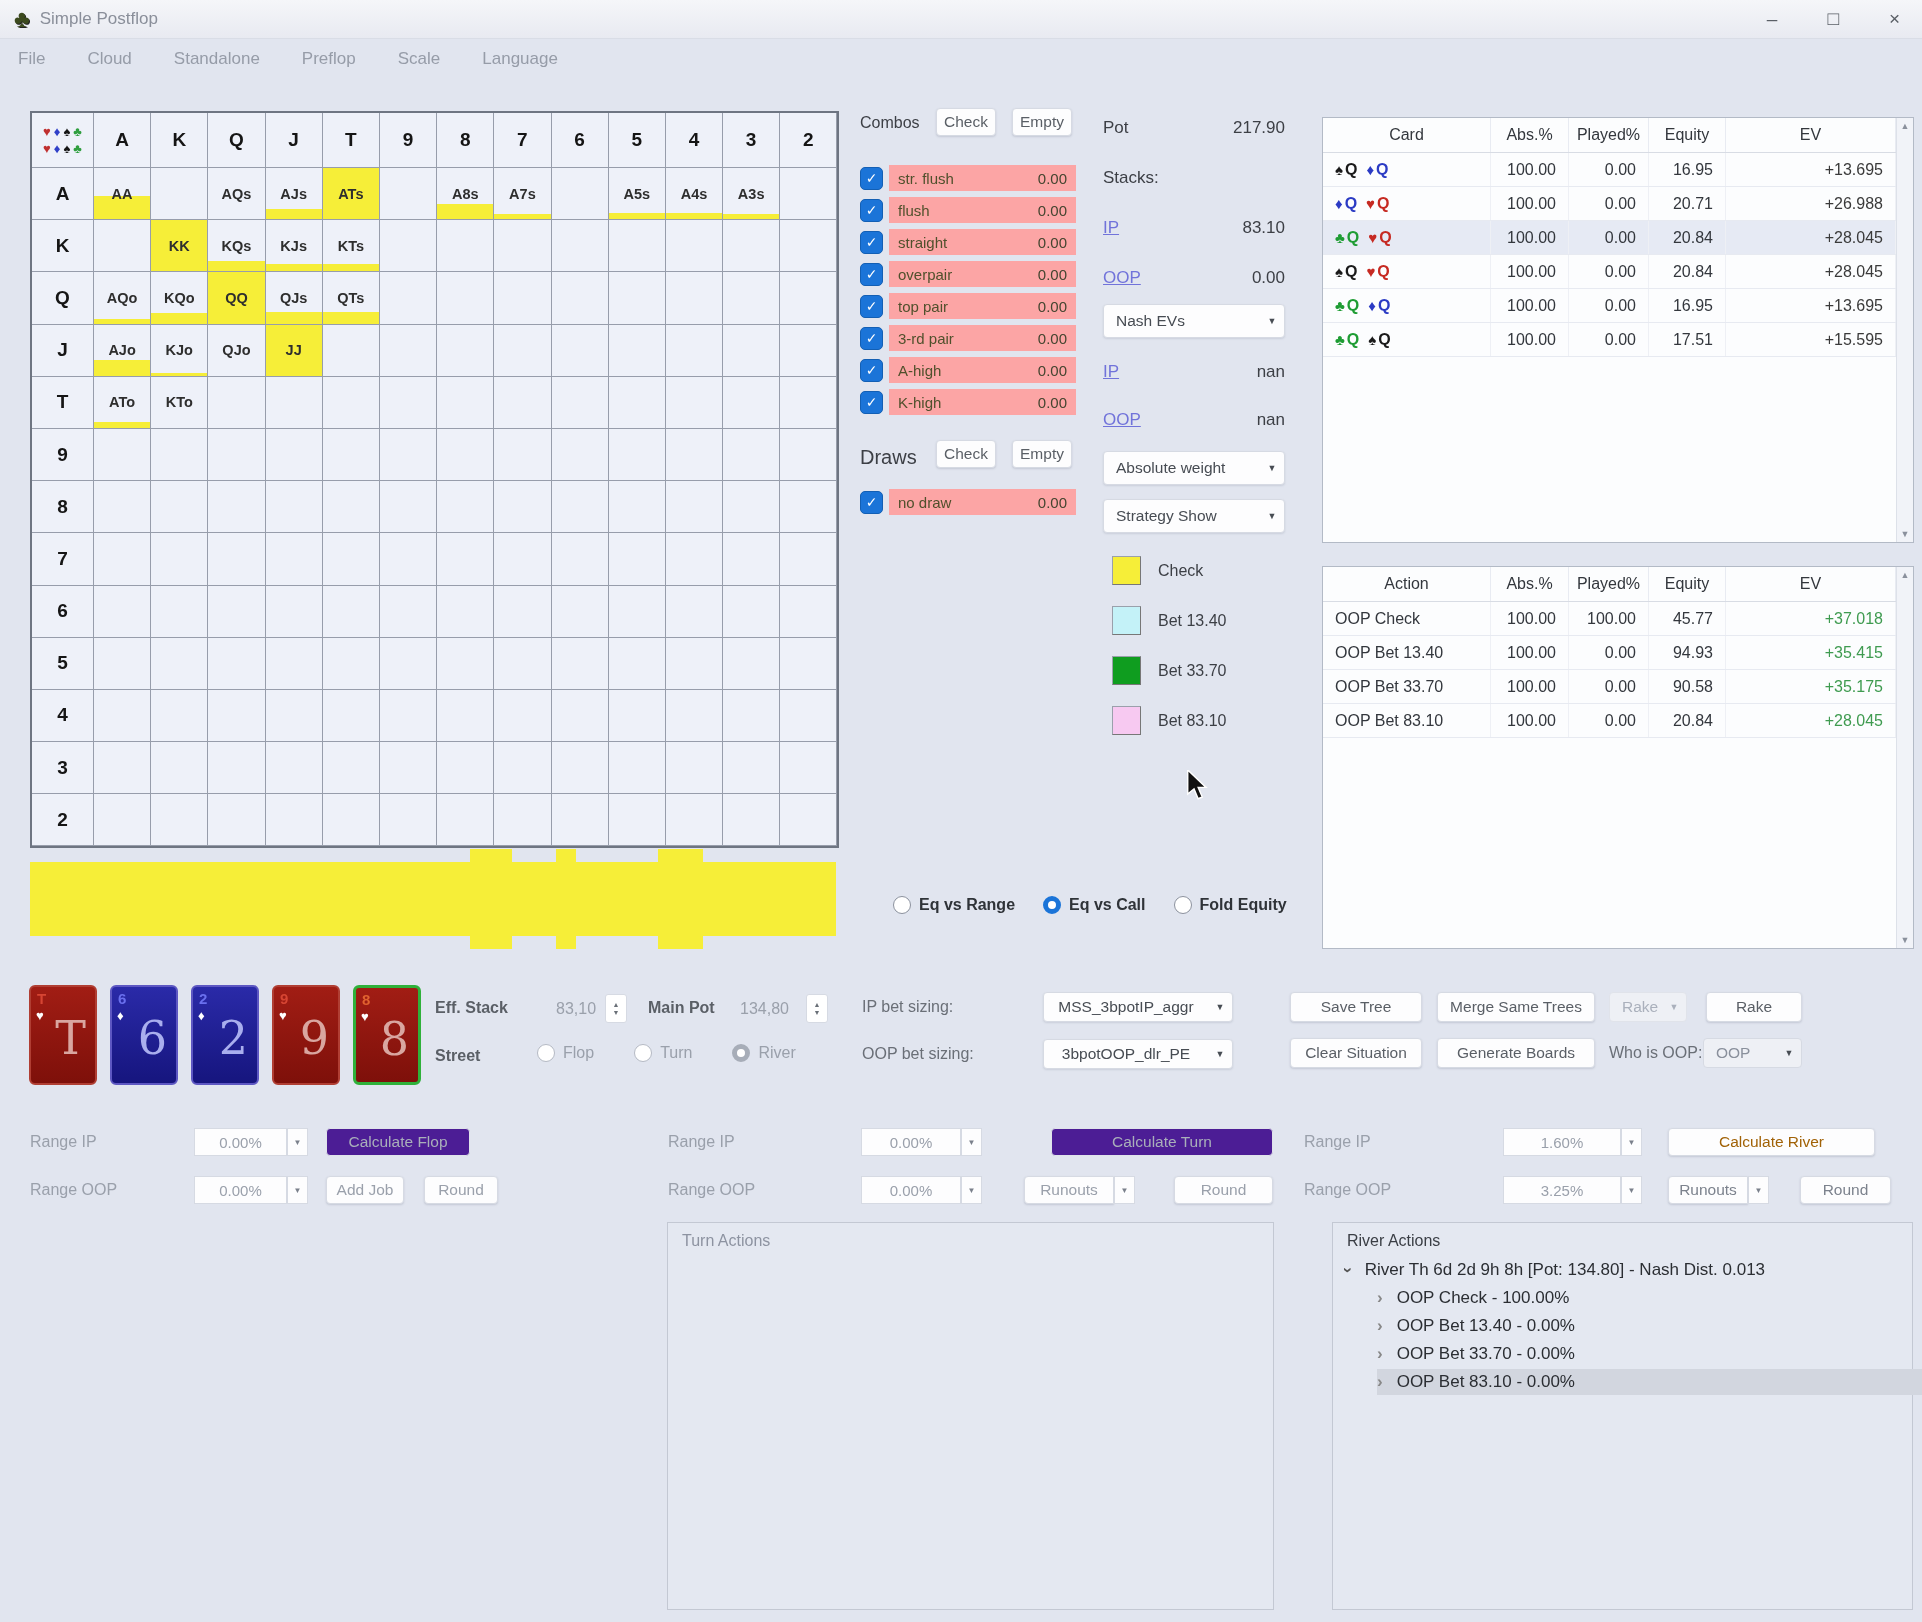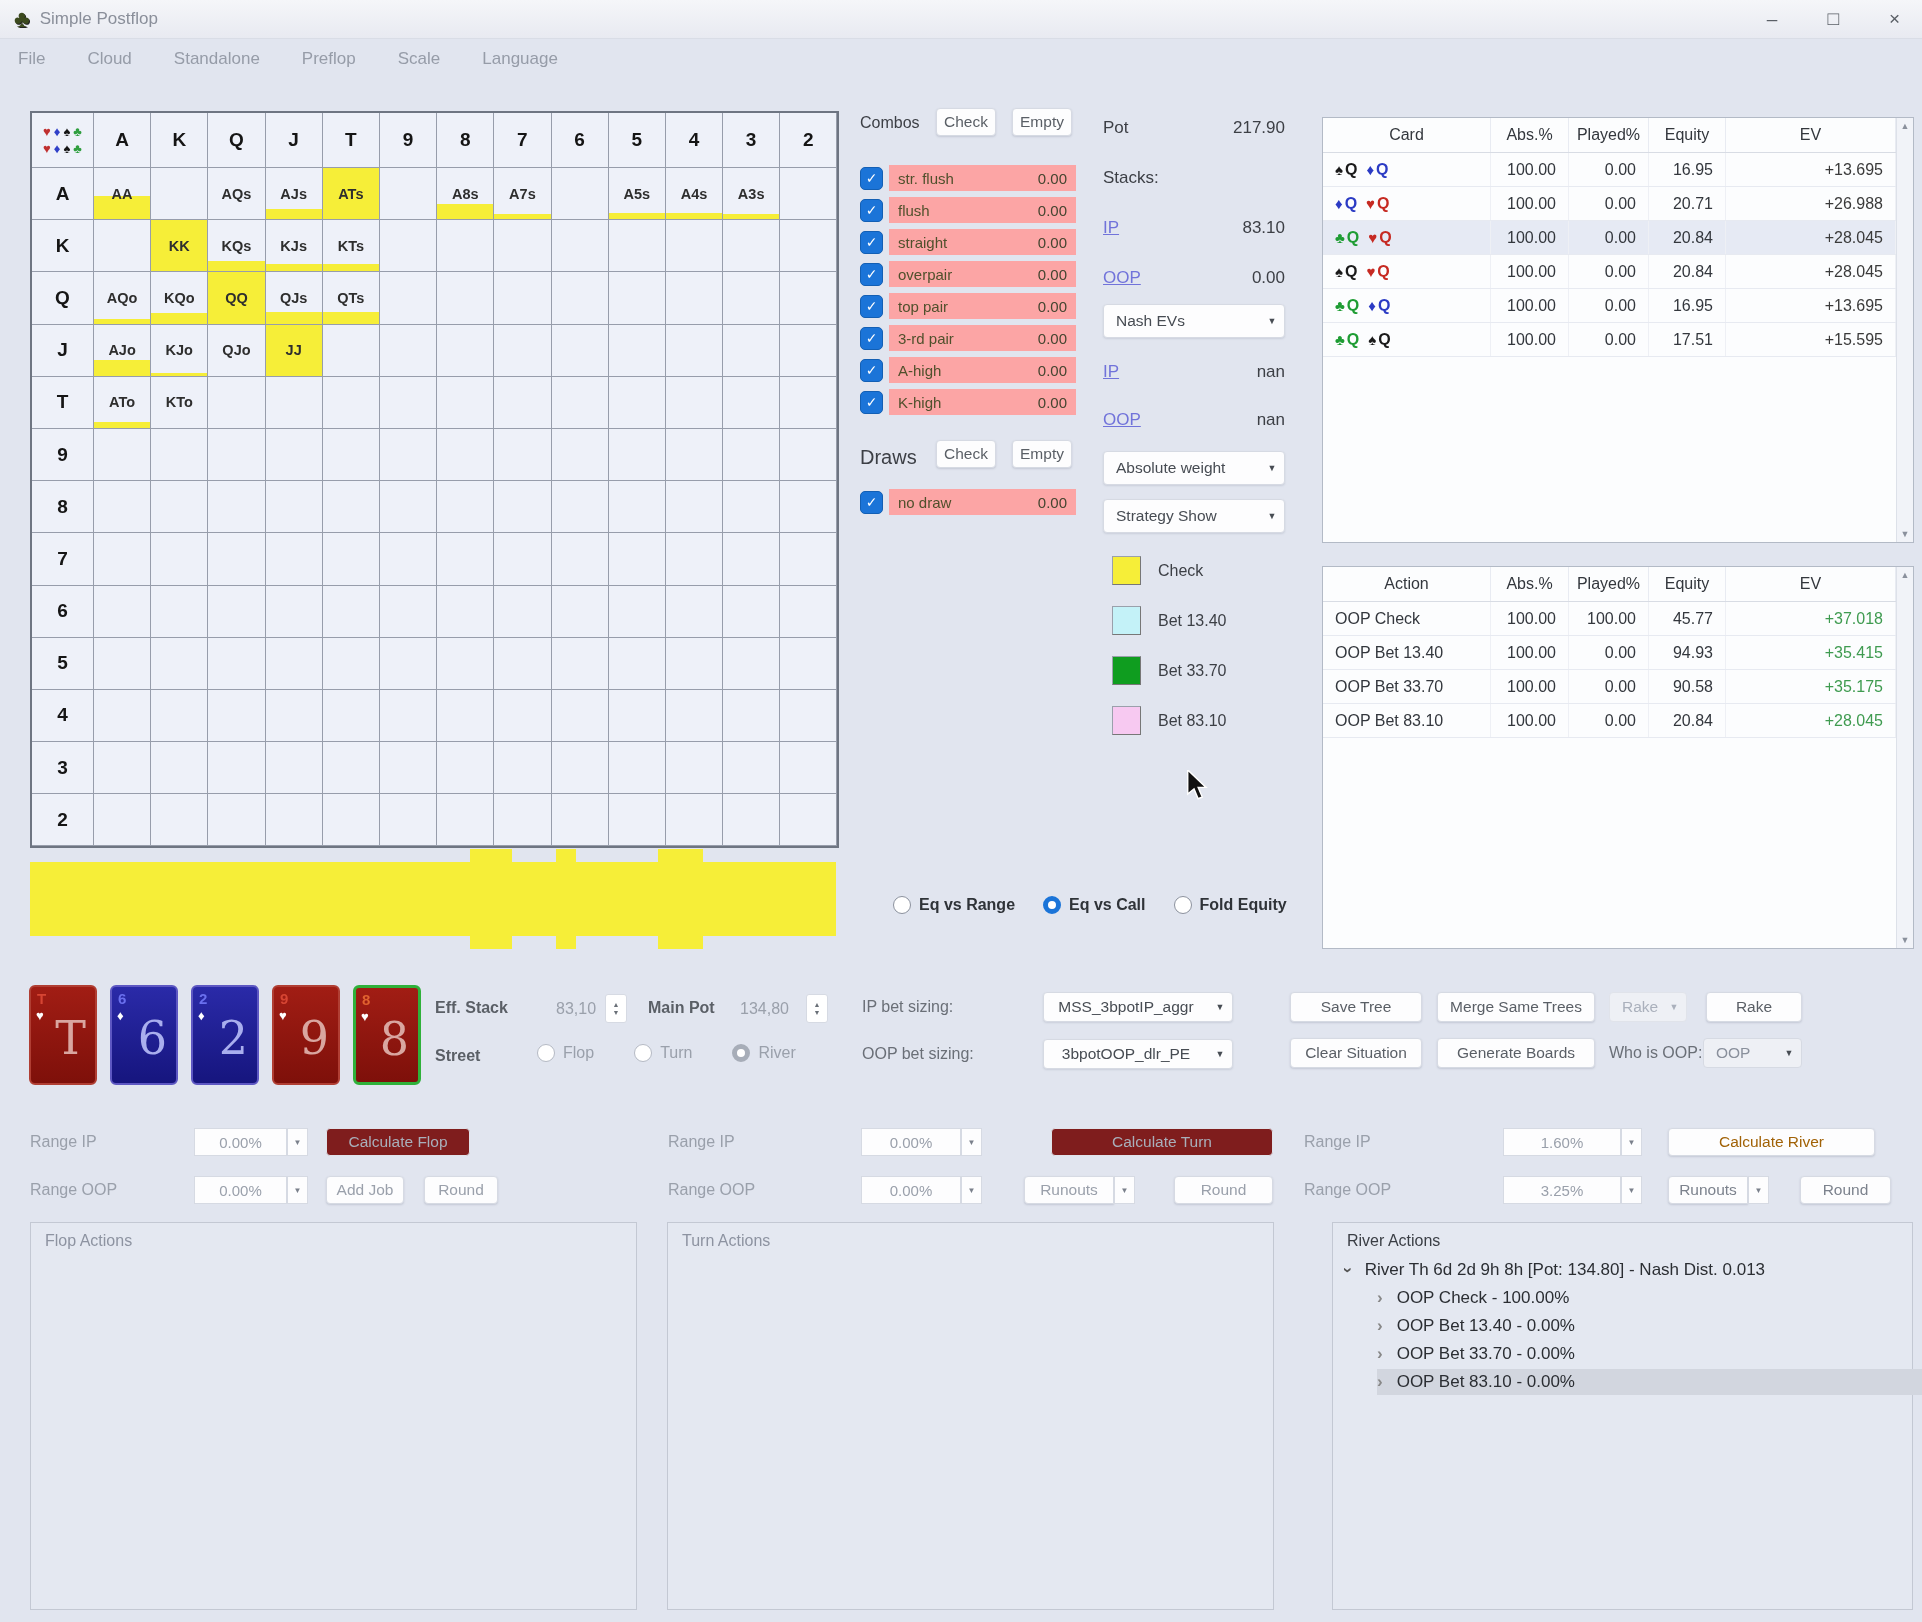--- a/index.html
+++ b/index.html
@@ -26,21 +26,21 @@
   .mlabel{position:relative;z-index:2;}
   .msel{box-shadow:inset 0 0 0 3px #d4411b;}
   .corner{flex-direction:column;line-height:17px;font-size:13px;letter-spacing:3px;padding-left:3px;}
   
   #strip{left:30px;top:862px;width:806px;height:74px;background:#f6ee38;}
   .stab{position:absolute;top:-13px;height:100px;background:#f6ee38;}
   
   .btn{background:#fdfdfe;border:1px solid #d6dae3;border-radius:4px;color:#5a5f66;
        display:flex;align-items:center;justify-content:center;font-size:15.5px;
        box-shadow:0 1px 2px rgba(110,120,140,.25);box-sizing:border-box;}
-  .btn.dis{color:#a9afba;background:#7f1d1d;border-color:#e0e3ea;box-shadow:none;}
+  .btn.dis{color:#a9afba;background:#4c1d95;border-color:#e0e3ea;box-shadow:none;}
   .dd{background:#fdfdfe;border:1px solid #d6dae3;border-radius:4px;display:flex;align-items:center;
       box-sizing:border-box;box-shadow:0 1px 2px rgba(110,120,140,.2);}
   .dd .dval{flex:1;font-size:15.5px;color:#474c53;padding-left:12px;}
   .dd .darr{width:24px;text-align:center;font-size:9px;color:#474c53;}
   .dd.center .dval{text-align:center;padding-left:0;}
   .dd.gray{background:#eef0f5;box-shadow:none;border-color:#e0e3ea;}
   .dd.gray .dval,.dd.gray .darr{color:#aab0bc;}
   .combo{display:flex;box-sizing:border-box;}
   .fld{background:#fdfdfe;border:1px solid #d6dae3;height:28px;display:flex;align-items:center;
        justify-content:center;color:#9aa0ab;font-size:15px;box-sizing:border-box;}
@@ -827,23 +827,20 @@
       <div class="fld" style="width:118px;">3.25%</div>
       <div class="fld farr">▼</div>
     </div>
     <div class="combo" style="position:absolute;left:364px;top:48px;">
       <div class="btn" style="width:80px;height:28px;color:#7c828d;border-radius:4px 0 0 4px;">Runouts</div>
       <div class="fld farr">▼</div>
     </div>
     <div class="btn" style="position:absolute;left:496px;top:48px;width:91px;height:28px;color:#7c828d;">Round</div>
   </div>
 
-  <div class="panel" style="left:30px;width:607px;">
-    <span class="ptitle">Flop Actions</span>
-  </div>
   <div class="panel" style="left:667px;width:607px;">
     <span class="ptitle">Turn Actions</span>
   </div>
   <div class="panel" style="left:1304px;width:581px;margin-left:28px;">
     <span class="ptitle dark">River Actions</span>
     <div class="tree-row" style="left:12px;top:34px;">
       <span class="tree-chev rot90">›</span>
       <span>River Th 6d 2d 9h 8h [Pot: 134.80] - Nash Dist. 0.013</span>
     </div>
     <div id="river-tree">

